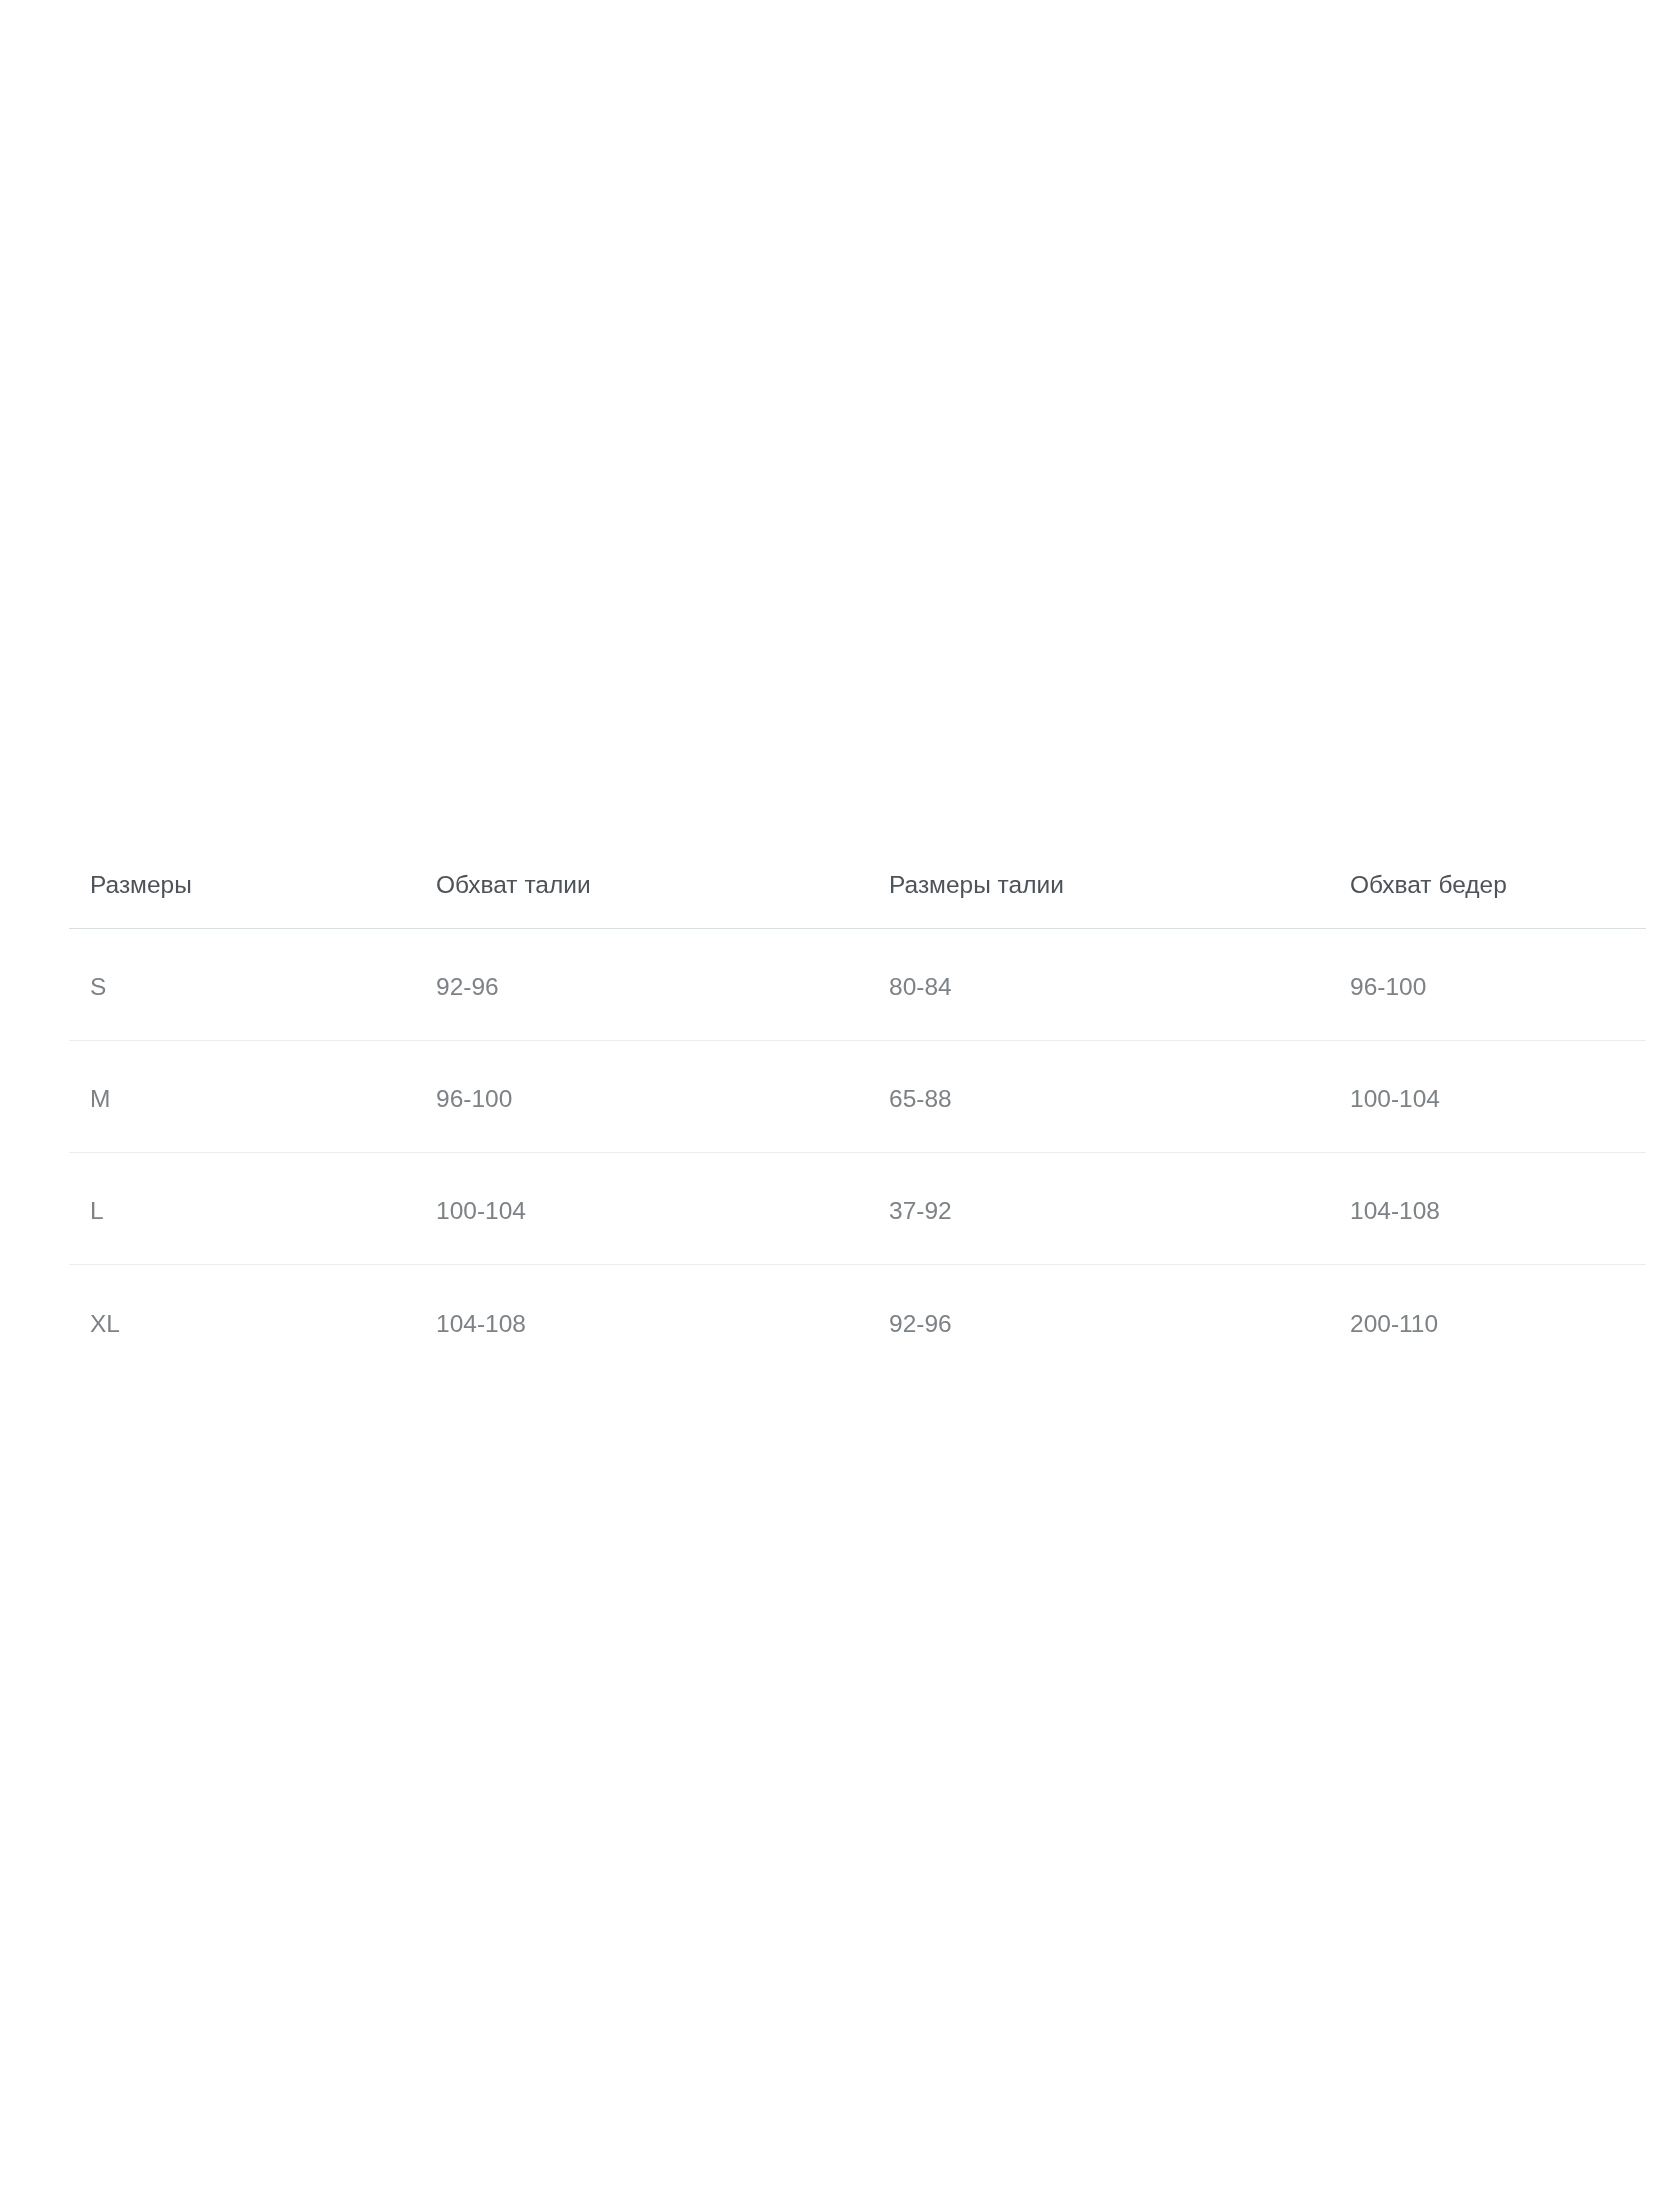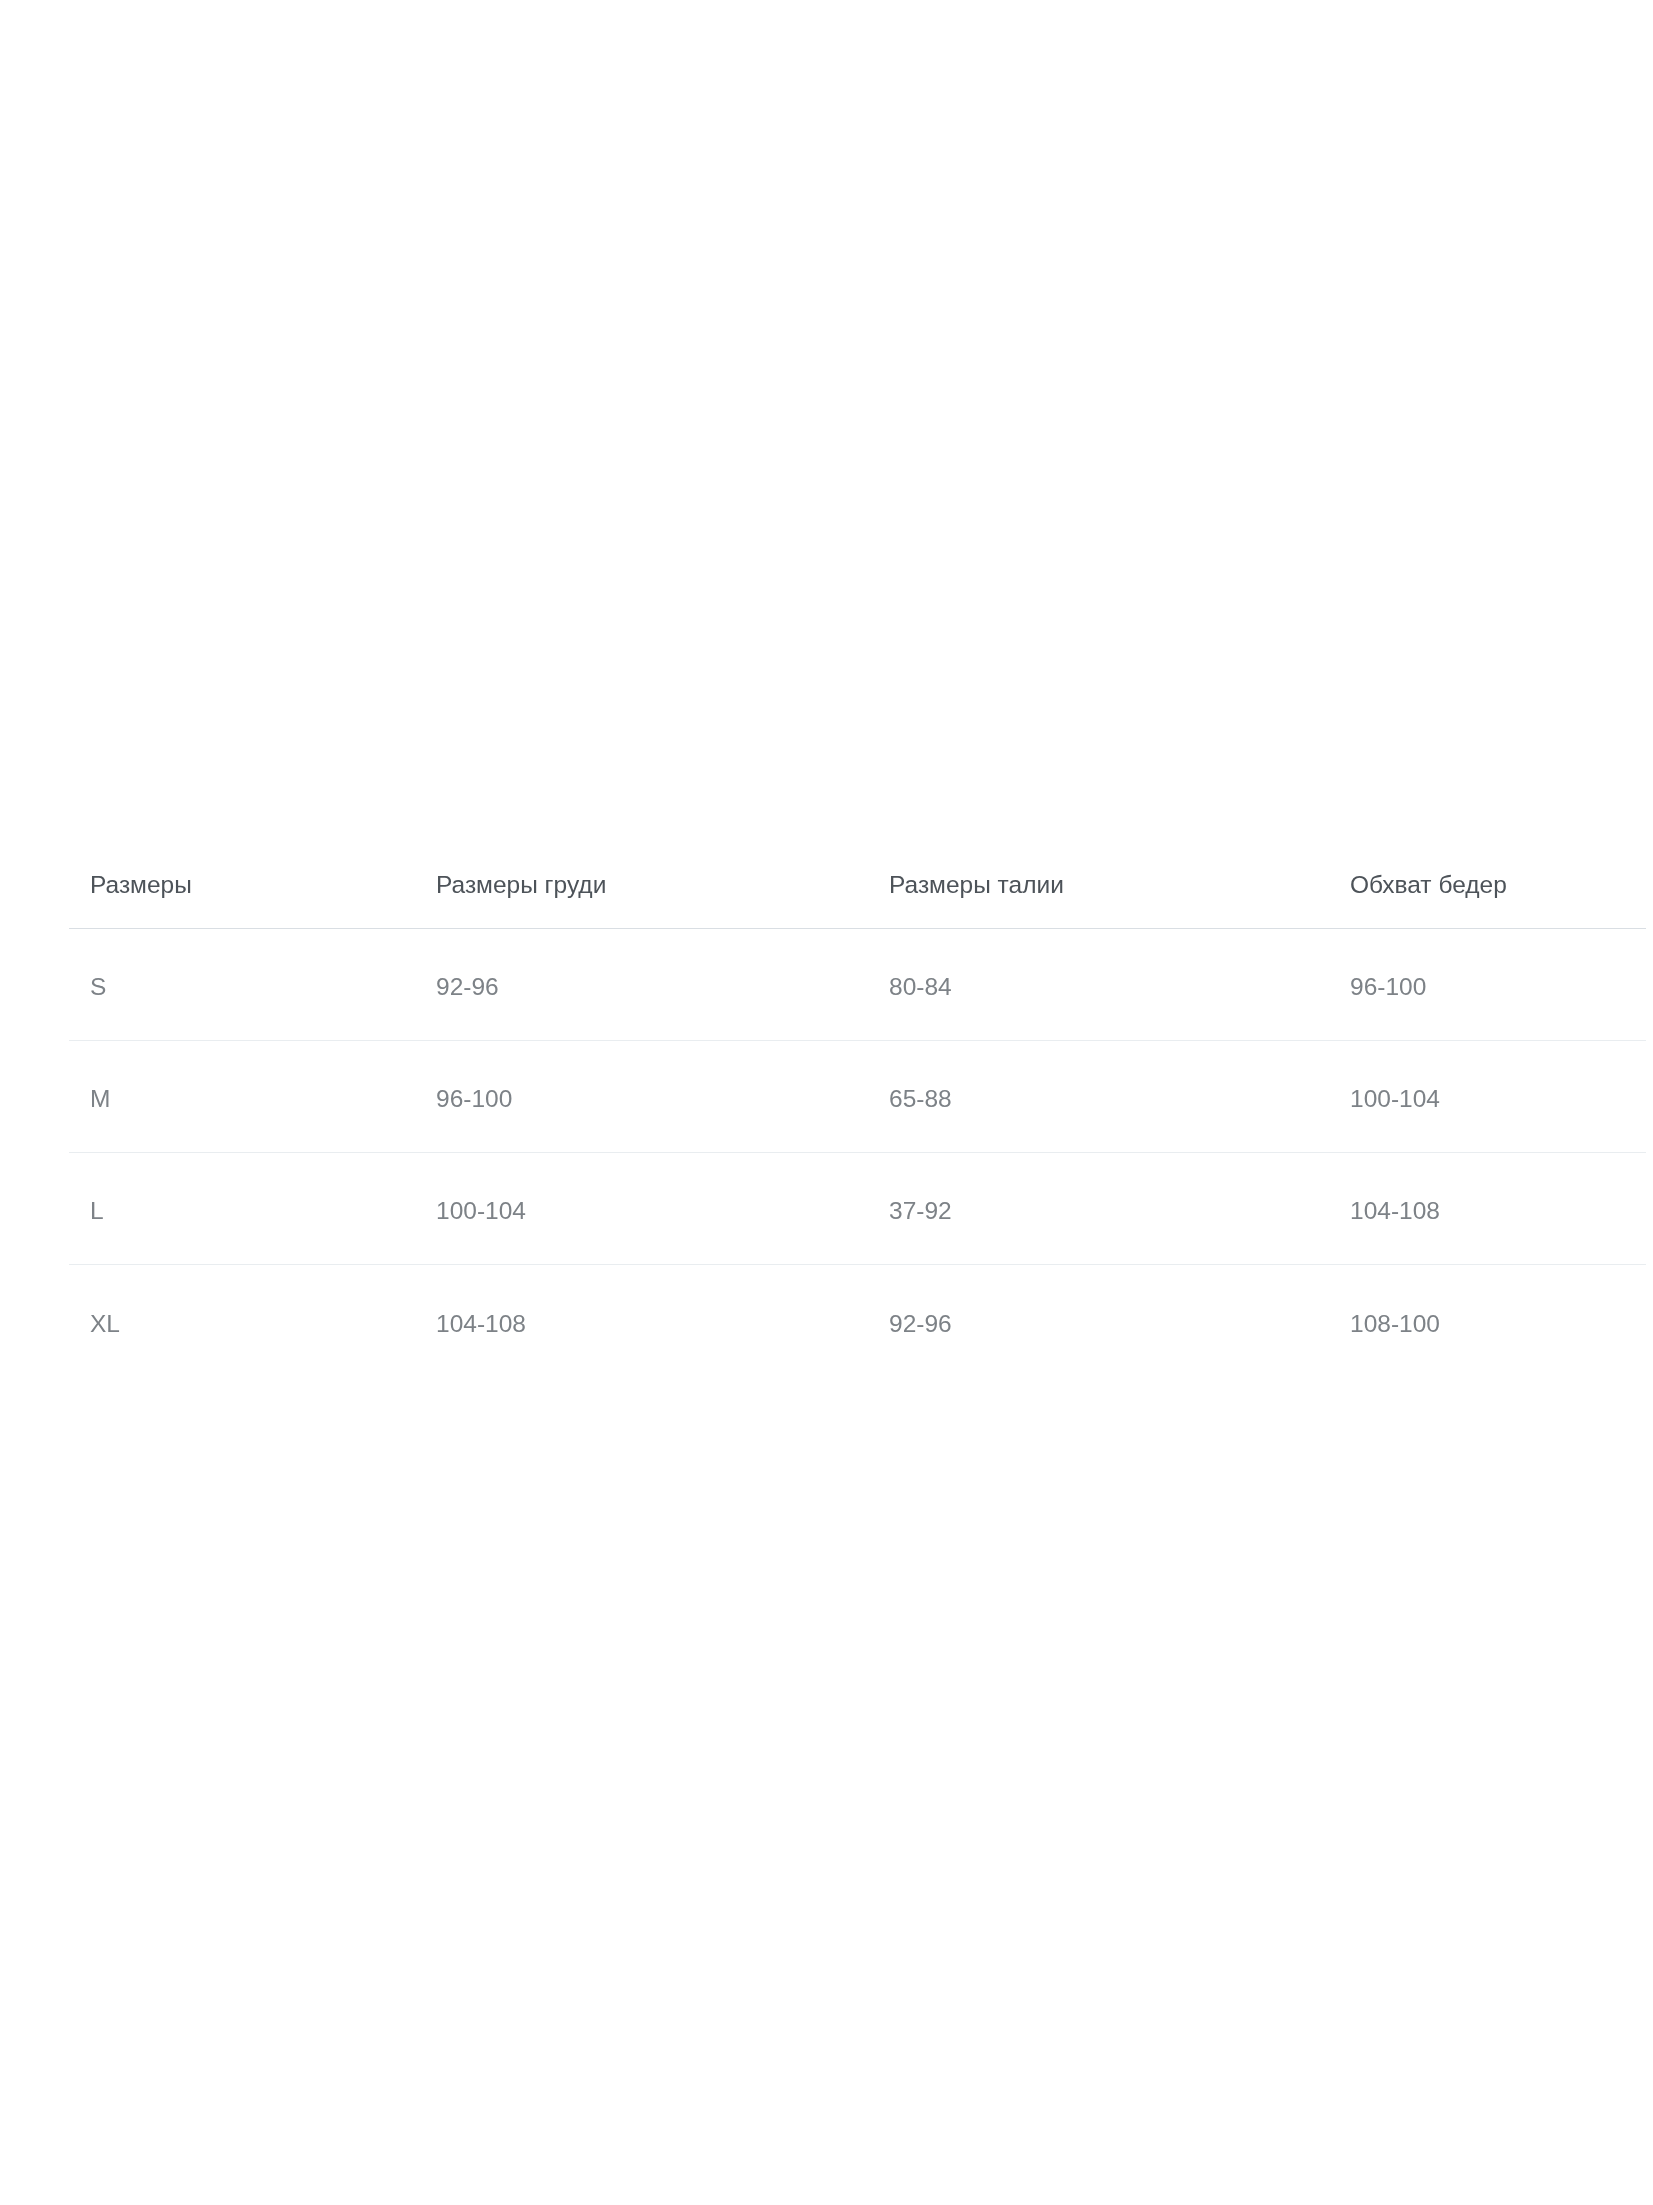--- a/index.html
+++ b/index.html
@@ -73,21 +73,21 @@
     <table class="size-table">
       <colgroup>
         <col class="c1">
           <col class="c2">
           <col class="c3">
           <col class="c4">
       </colgroup>
       <thead>
         <tr>
           <th>Размеры</th>
-          <th>Размеры груди</th>
+          <th>Обхват талии</th>
           <th>Размеры талии</th>
           <th>Обхват бедер</th>
         </tr>
       </thead>
       <tbody>
         <tr>
           <td>S</td>
           <td>92-96</td>
           <td>80-84</td>
           <td>96-100</td>
@@ -101,19 +101,19 @@
         <tr>
           <td>L</td>
           <td>100-104</td>
           <td>37-92</td>
           <td>104-108</td>
         </tr>
         <tr>
           <td>XL</td>
           <td>104-108</td>
           <td>92-96</td>
-          <td>108-100</td>
+          <td>200-110</td>
         </tr>
       </tbody>
     </table>
   </div>
 </div>
 
 
 </body></html>

